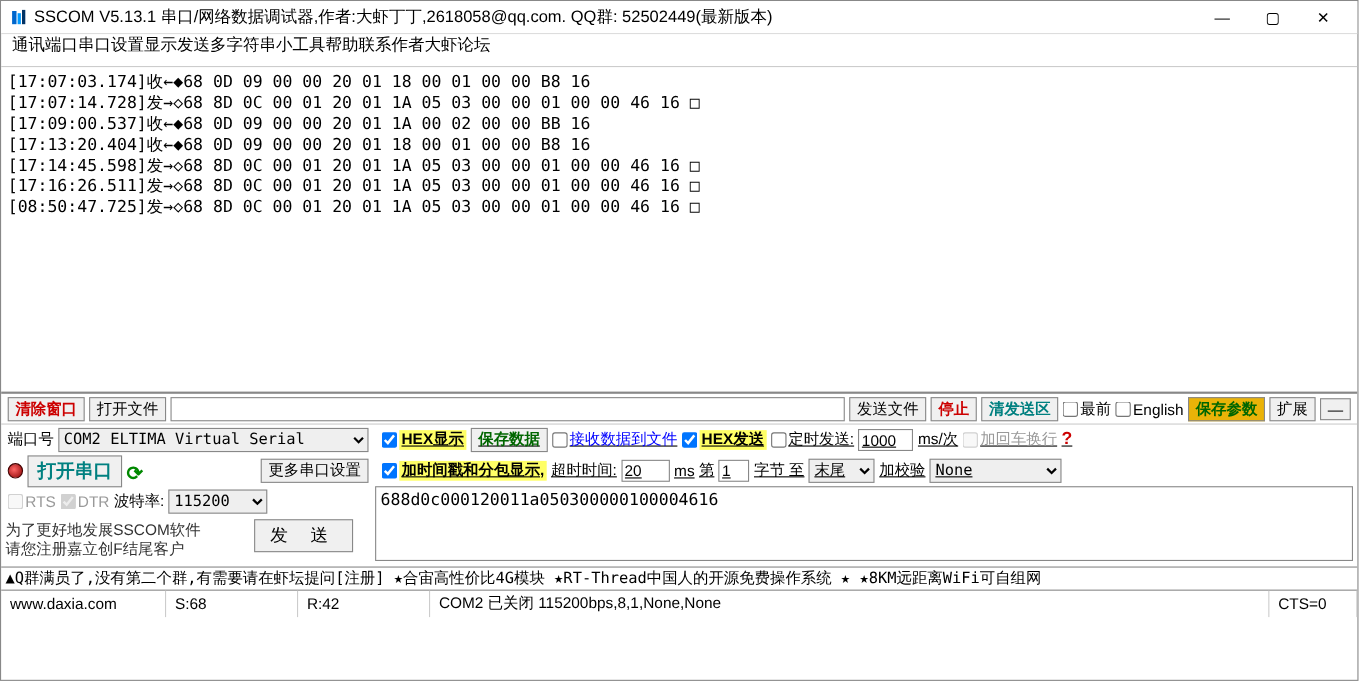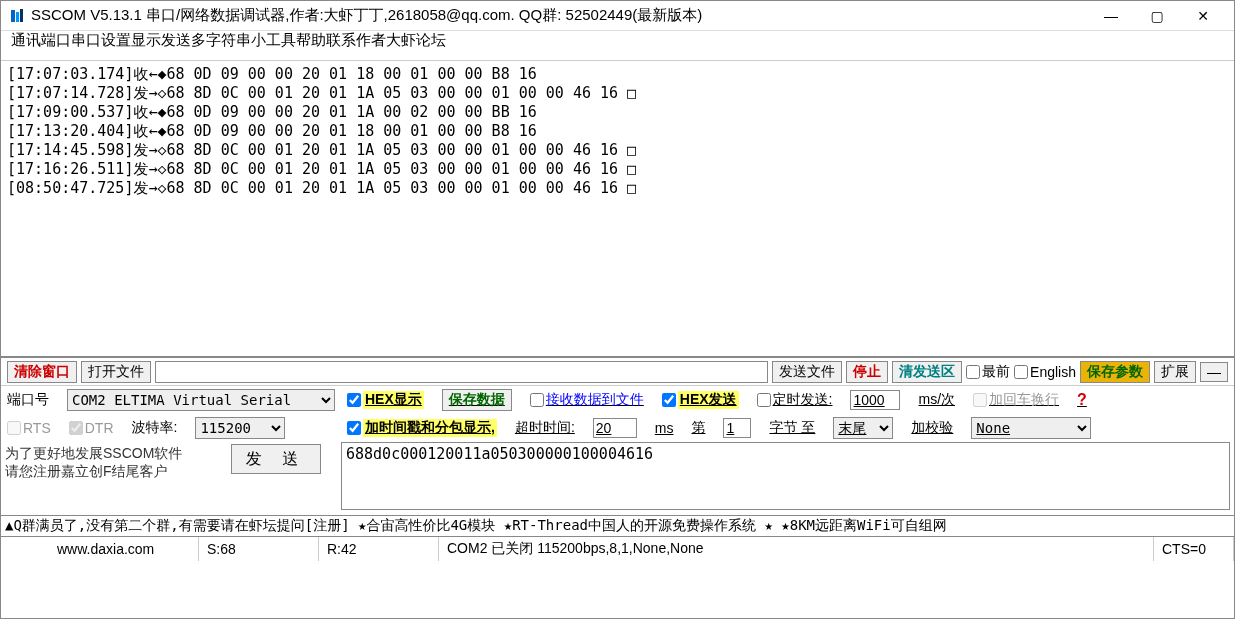--- a/index.html
+++ b/index.html
@@ -16,33 +16,33 @@
 .btn { border: 1px solid #888; background: #f0f0f0; padding: 1px 6px; font-size: 14px; cursor: pointer; font-family: inherit; }
 .btn.red { color: #c00; font-weight: bold; }
 .btn.teal { color: #008080; font-weight: bold; }
 .btn.green { color: #060; font-weight: bold; }
 .longinput { flex: 1; border: 1px solid #888; height: 22px; padding: 0 4px; font-size: 14px; }
 .chk { display: flex; align-items: center; gap: 2px; font-size: 14px; }
 .chk input { width: 14px; height: 14px; }
 .ctrl2 { display: flex; }
 .leftcol { width: 340px; }
 .rightcol { flex: 1; text-decoration: underline; }
-.row { display: flex; align-items: center; padding: 2px 6px; gap: 18px; height: 28px; }
+.row { display: flex; align-items: center; padding: 2px 6px; gap: 4px; height: 28px; }
 .hlyellow { background: #ffff66; font-weight: bold; padding: 0 2px; }
 .hlblue { color: #00f; }
 .sel { border: 1px solid #888; font-family: monospace; font-size: 14px; height: 22px; }
 .numin { width: 44px; border: 1px solid #888; height: 20px; font-size: 14px; padding: 0 2px; }
 .sendtext { width: 100%; height: 68px; border: 1px solid #888; font-family: monospace; font-size: 15px; padding: 2px 4px; resize: none; overflow-y: scroll; }
 .record { width: 14px; height: 14px; border-radius: 50%; background: radial-gradient(circle at 40% 40%, #f66, #800); border: 1px solid #400; display: inline-block; }
 .reload { width: 18px; height: 18px; color: #080; font-size: 18px; font-weight: bold; cursor: pointer; }
 .promo { display: flex; gap: 6px; padding: 2px 4px; }
 .promoleft { width: 220px; font-size: 14px; color: #333; line-height: 18px; }
 .sendbtn { width: 90px; height: 30px; border: 1px solid #888; background: #f0f0f0; font-size: 16px; letter-spacing: 8px; cursor: pointer; font-family: inherit; }
 .adbar { height: 22px; border-top: 1px solid #888; border-bottom: 1px solid #888; font-family: "SimSun", monospace; font-size: 14px; padding: 1px 4px; white-space: nowrap; overflow: hidden; }
-.status { height: 24px; display: flex; align-items: flex-end; font-size: 14px; margin-left: 48px; }
+.status { height: 24px; display: flex; align-items: flex-end; font-size: 14px; }
 .status > div { border-right: 1px solid #ccc; padding: 0 8px; height: 100%; display: flex; align-items: center; }
 .status .url { width: 150px; } .status .s { width: 120px; } .status .r { width: 120px; } .status .main { flex: 1; } .status .cts { width: 80px; }
 .qmark { color: #c00; font-weight: bold; font-size: 16px; }
 .dis { color: #999; }
 </style>
 </head>
 <body>
 
 <div class="titlebar">
   <svg class="icon" viewBox="0 0 16 16">
@@ -96,20 +96,27 @@
   <button class="btn green" style="background:#eab308">保存参数</button>
   <button class="btn">扩展</button>
   <button class="btn">—</button>
 </div>
 
 <div class="ctrl2">
   <div class="leftcol">
     <div class="row">
       <span>端口号</span>
       <select class="sel" style="flex:1"><option>COM2 ELTIMA Virtual Serial</option></select>
+    </div>
+    <div class="row">
+      <span class="record"></span>
+      <button class="btn teal" style="font-size:17px;padding:2px 8px">打开串口</button>
+      <span class="reload">⟳</span>
+      <span style="flex:1"></span>
+      <button class="btn">更多串口设置</button>
     </div>
     <div class="row">
       <label class="chk dis">
           <input type="checkbox" disabled="" style="">
           <span>RTS</span>
         </label>
       <label class="chk dis">
           <input type="checkbox" checked="" disabled="" style="">
           <span>DTR</span>
         </label>

